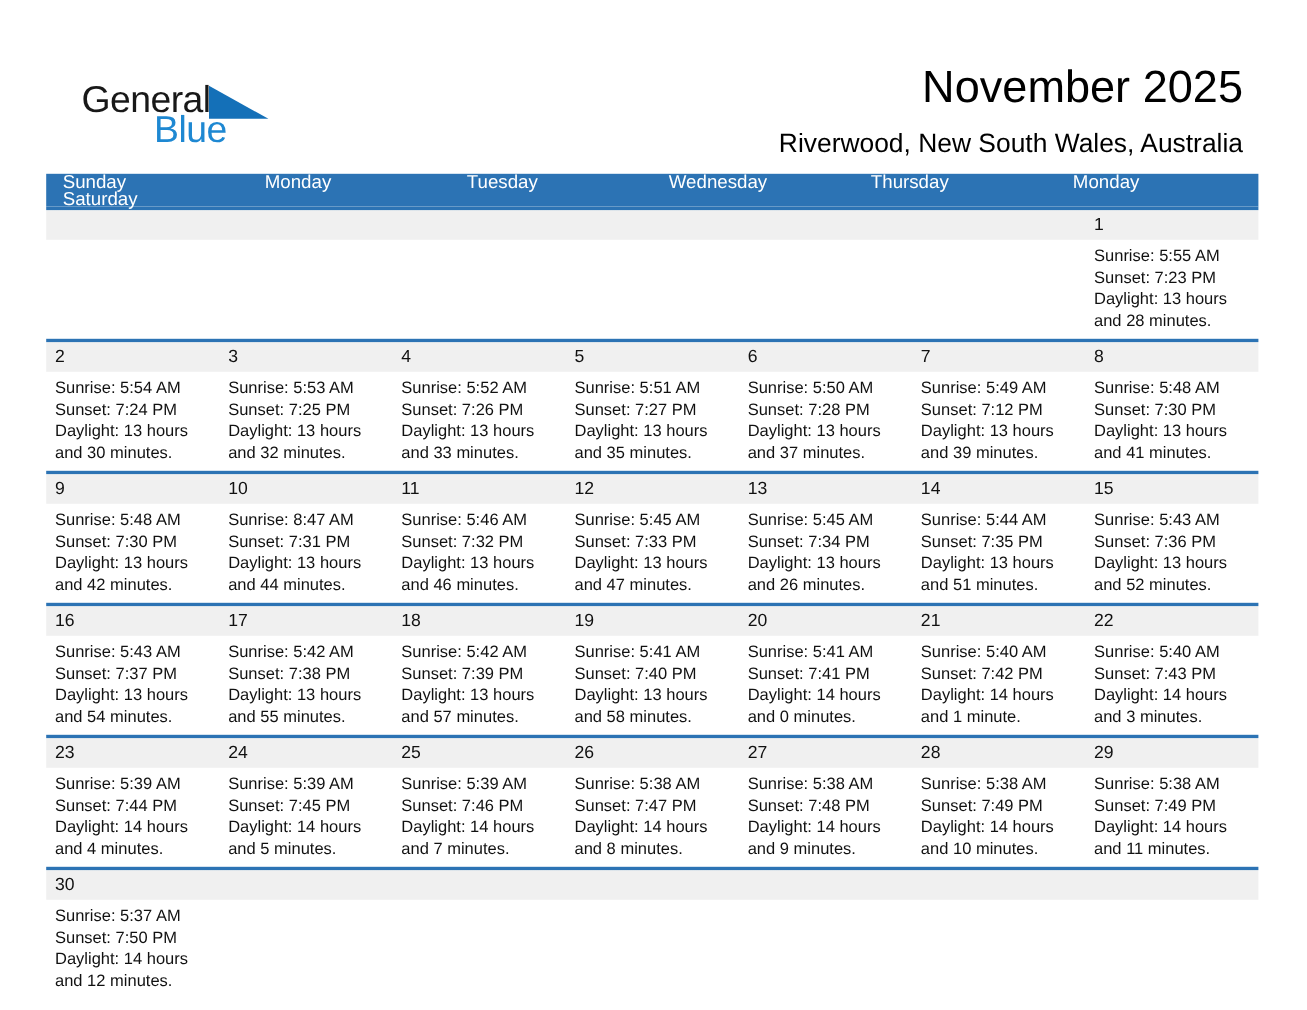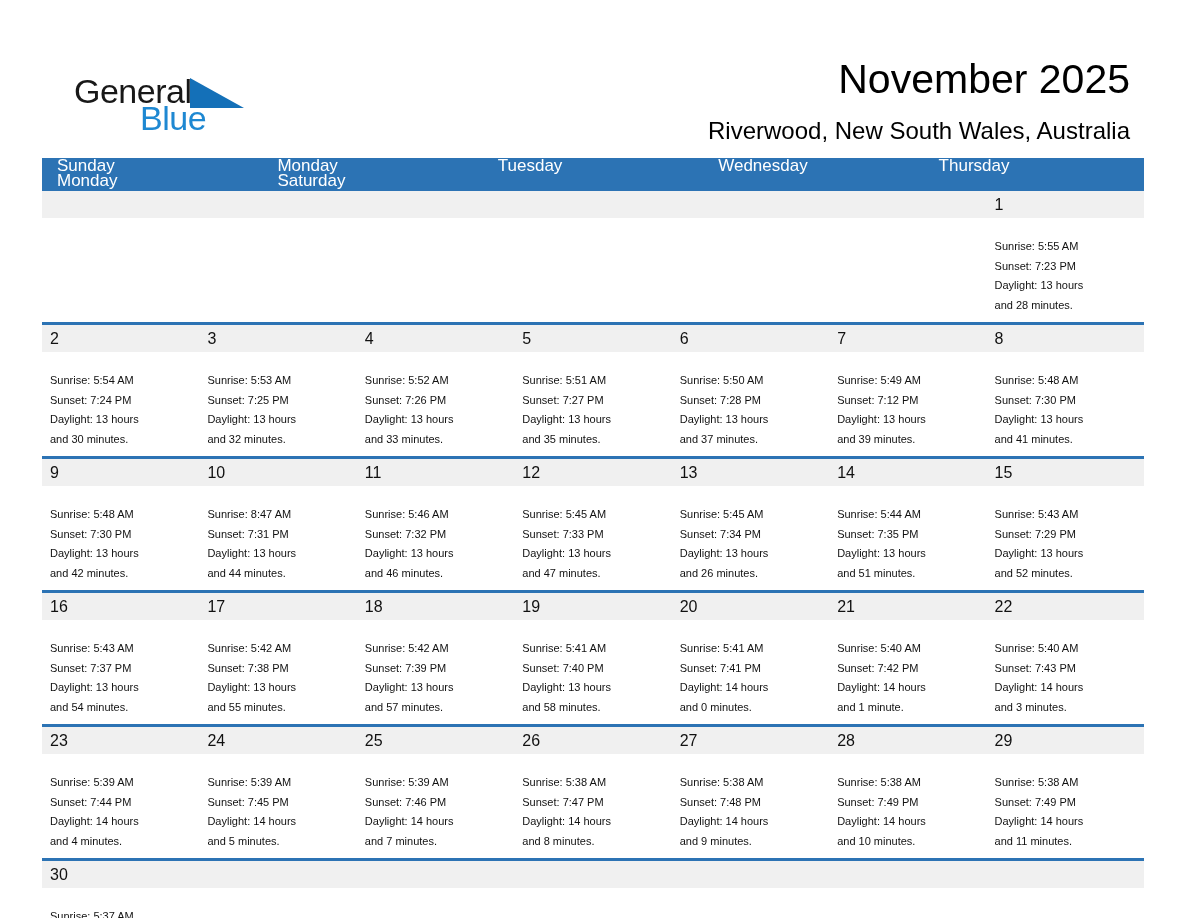--- a/index.html
+++ b/index.html
@@ -10,29 +10,29 @@
   .logo-general{position:absolute;left:0;top:0;font-size:34px;font-weight:500;letter-spacing:-0.5px;color:#181818;line-height:1;}
   .logo-triangle{position:absolute;left:116px;top:4px;width:0;height:0;
     border-bottom:30px solid var(--logo-triangle);border-right:54px solid transparent;}
   .logo-blue{position:absolute;left:66px;top:27px;font-size:34px;font-weight:500;letter-spacing:-0.5px;color:var(--logo-blue);line-height:1;text-align:center;}
 
   .page-title{position:absolute;top:57px;right:58px;font-size:41px;color:#000;line-height:1.1;}
   .page-subtitle{position:absolute;top:117px;right:58px;font-size:24px;color:#000;line-height:1.2;margin-left:16px;}
 
   
   .calendar{position:absolute;left:42px;top:158px;width:1102px;}
-  .weekday-header-row{display:grid;grid-template-columns:repeat(5,1fr);background:var(--accent);height:30px;align-items:center;}
+  .weekday-header-row{display:grid;grid-template-columns:repeat(6,1fr);background:var(--accent);height:30px;align-items:center;}
   .day-header{color:#ffffff;font-size:17px;padding-left:15px;white-space:nowrap;overflow:hidden;}
 
   .week{display:grid;grid-template-columns:repeat(7,1fr);border-top:3px solid var(--accent);
     background-color:#ffffff;background-image:linear-gradient(var(--band),var(--band));
     background-repeat:no-repeat;background-size:100% 27px;min-height:106px;}
   .cell{padding:0 8px;}
   .day-number{height:27px;display:flex;align-items:center;font-size:16px;color:#111;}
-  .cell-lines{padding-top:19px;padding-bottom:7px;font-size:11px;line-height:19.5px;color:#111;}
+  .cell-lines{padding-top:5px;padding-bottom:7px;font-size:15px;line-height:19.5px;color:#111;}
   .cell-lines div{white-space:nowrap;}
 </style>
 </head>
 <body style="--accent: #2C73B4; --band: #F0F0F0; --logo-blue: #1E88D2; --logo-triangle: #1470B8;">
 
 <div class="logo">
   <div class="logo-general">General</div>
   <div class="logo-triangle"></div>
   <div class="logo-blue">Blue</div>
 </div>
@@ -197,21 +197,21 @@
             <div>Sunrise: 5:44 AM</div>
             <div>Sunset: 7:35 PM</div>
             <div>Daylight: 13 hours</div>
             <div>and 51 minutes.</div>
           </div>
         </div>
         <div class="cell">
           <div class="day-number">15</div>
           <div class="cell-lines">
             <div>Sunrise: 5:43 AM</div>
-            <div>Sunset: 7:29 PM</div>
+            <div>Sunset: 7:36 PM</div>
             <div>Daylight: 13 hours</div>
             <div>and 52 minutes.</div>
           </div>
         </div>
       </div>
       <div class="week">
         <div class="cell">
           <div class="day-number">16</div>
           <div class="cell-lines">
             <div>Sunrise: 5:43 AM</div>

